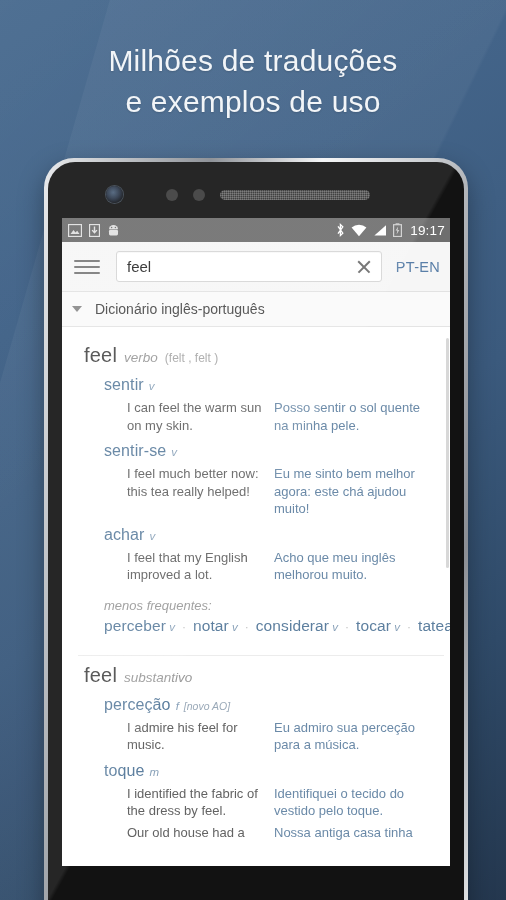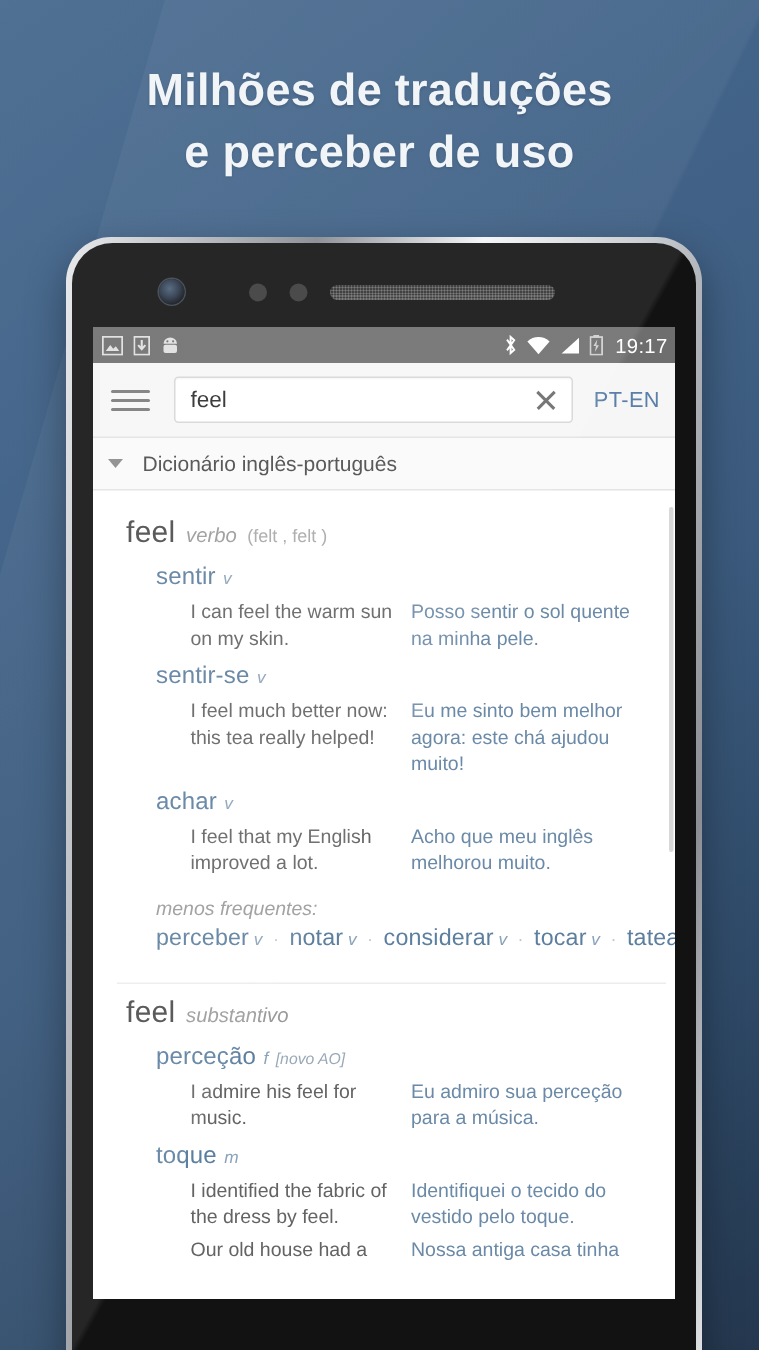--- a/index.html
+++ b/index.html
@@ -32,21 +32,21 @@
   }
 
   
   .headline {
     position: absolute;
     top: 40px; left: 0; right: 0;
     text-align: center;
     color: #f2f5f8;
     font-size: 30px;
     line-height: 41px;
-    font-weight: 700;
+    font-weight: 400;
     letter-spacing: 0.2px;
     text-shadow: 0 1px 2px rgba(0,0,0,0.14);
   }
   .headline .l2 { display: block; }
 
   
   .phone {
     position: absolute;
     left: 44px; top: 158px;
     width: 424px; height: 760px;
@@ -220,21 +220,21 @@
 </style>
 </head>
 <body>
 
 <div class="stage">
   <div class="sheen"></div>
   <div class="sheen2"></div>
 
   <div class="headline">
     <span class="l1">Milhões de traduções</span>
-    <span class="l2">e perceber de uso</span>
+    <span class="l2">e exemplos de uso</span>
   </div>
 
   <div class="phone">
     <div class="phone-body">
       <div class="phone-gloss"></div>
 
       <div class="bezel-top">
         <div class="cam"></div>
         <div class="sensor a"></div>
         <div class="sensor b"></div>

